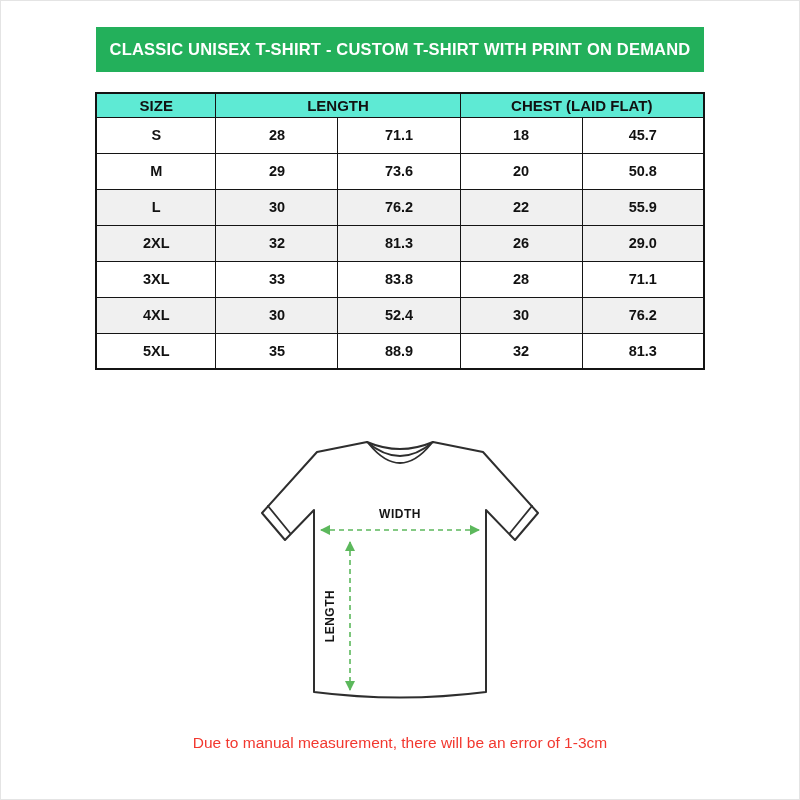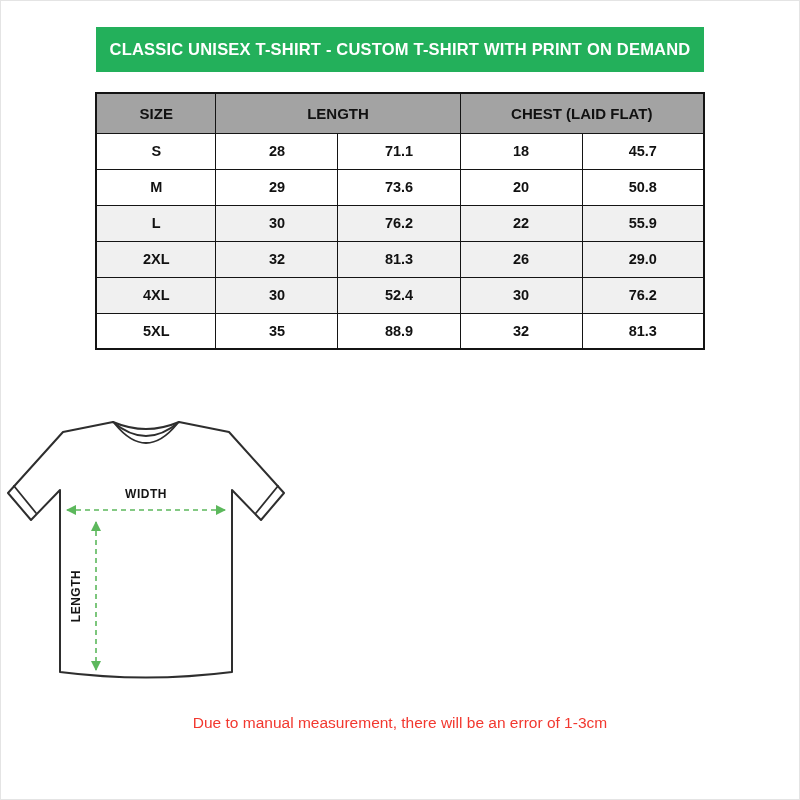--- a/index.html
+++ b/index.html
@@ -45,37 +45,37 @@
   }
   .size-table th, .size-table td {
     border: 1px solid #141414;
     text-align: center;
     vertical-align: middle;
     font-weight: bold;
     color: #111111;
     padding: 0;
   }
   .size-table thead th {
-    background: #a3a3a3;
-    height: 40px;
+    background: #5eead4;
+    height: 24px;
     font-size: 15px;
     margin-left: 40px;
   }
   .size-table tbody td {
     height: 36px;
     font-size: 14.5px;
     background: #ffffff;
   }
   .size-table tbody tr.shaded td {
     background: #f0f0f0;
   }
   .diagram {
     margin-top: 42px;
     display: flex;
-    justify-content: flex-start;
+    justify-content: center;
   }
   .tshirt-outline {
     fill: #ffffff;
     stroke: #2e2e2e;
     stroke-width: 2;
     stroke-linejoin: round;
   }
   .collar-line, .sleeve-seam {
     fill: none;
     stroke: #2e2e2e;
@@ -151,20 +151,27 @@
         <td>76.2</td>
         <td>22</td>
         <td>55.9</td>
       </tr>
       <tr class="shaded">
         <td>2XL</td>
         <td>32</td>
         <td>81.3</td>
         <td>26</td>
         <td>29.0</td>
+      </tr>
+      <tr>
+        <td>3XL</td>
+        <td>33</td>
+        <td>83.8</td>
+        <td>28</td>
+        <td>71.1</td>
       </tr>
       <tr class="shaded">
         <td>4XL</td>
         <td>30</td>
         <td>52.4</td>
         <td>30</td>
         <td>76.2</td>
       </tr>
       <tr>
         <td>5XL</td>

